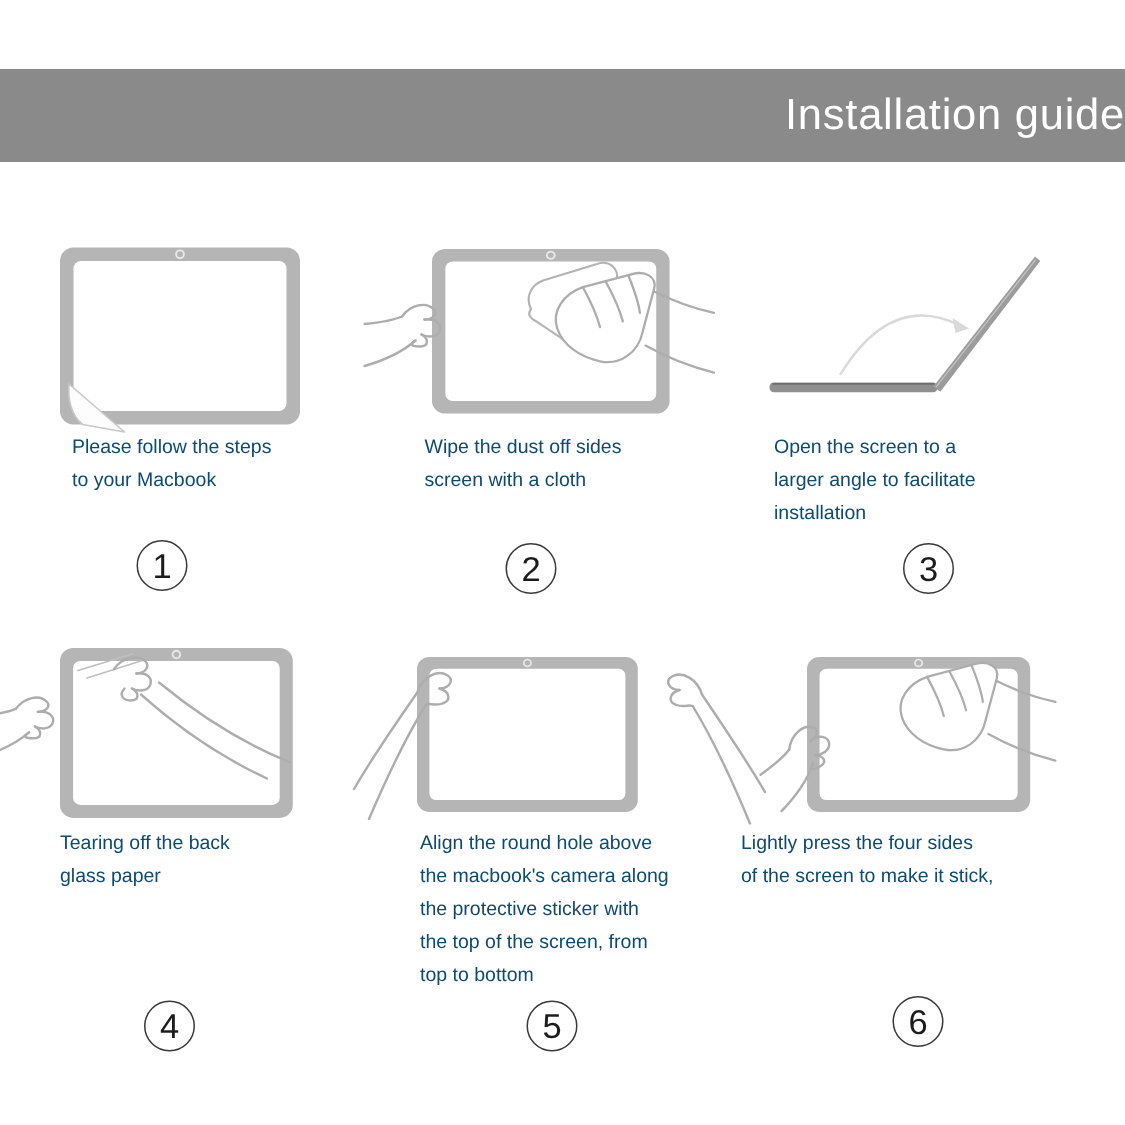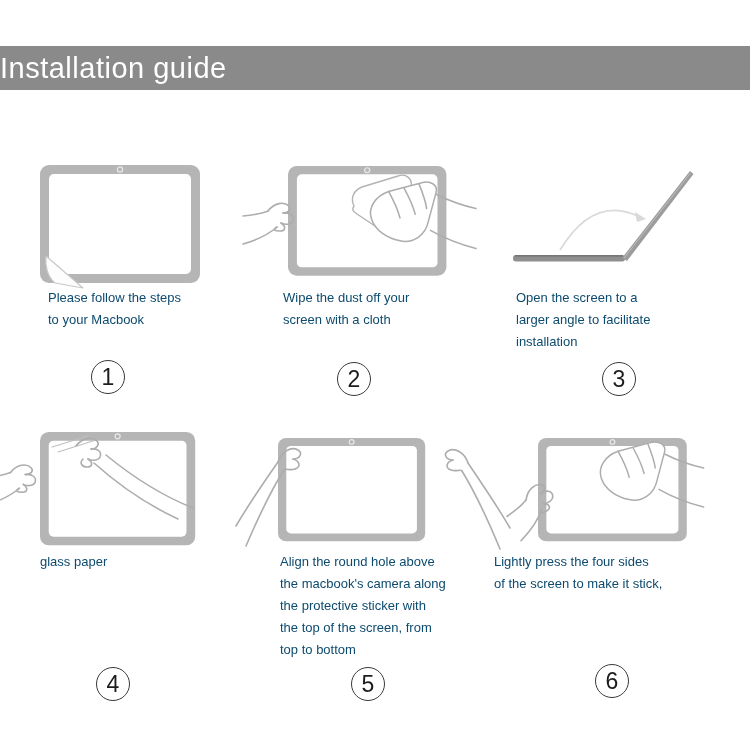--- a/index.html
+++ b/index.html
@@ -1,22 +1,22 @@
 <!DOCTYPE html>
 <html><head>
 <meta charset="utf-8">
 <style>
   html,body{margin:0;padding:0;background:#ffffff;}
   .page{
     position:relative;width:750px;height:750px;background:#ffffff;
     overflow:hidden;font-family:"Liberation Sans",sans-serif;
   }
   .header{
-    position:absolute;left:0;top:46px;width:750px;height:44px;
-    background:#8a8a8a;display:flex;align-items:center;justify-content:flex-start;
+    position:absolute;left:0;top:46px;width:750px;height:62px;
+    background:#8a8a8a;display:flex;align-items:center;justify-content:flex-end;
   }
   .header .title{
     color:#ffffff;font-size:29px;letter-spacing:0.5px;font-weight:400;
   }
   .illos{position:absolute;left:0;top:0;}
   .caption{
     position:absolute;font-size:13px;line-height:22px;color:#0c4a6e;
     white-space:nowrap;
   }
   .num{
@@ -116,29 +116,30 @@
       </g>
       <use href="#flatHand" xlink:href="#flatHand" transform="translate(592,441) scale(0.93)"></use>
     </g>
   </svg>
 
   <div class="caption" style="left:48px;top:287px">
     <div>Please follow the steps</div>
     <div>to your Macbook</div>
   </div>
   <div class="caption" style="left:283px;top:287px">
-    <div>Wipe the dust off your</div>
+    <div>Wipe the dust off sides</div>
     <div>screen with a cloth</div>
   </div>
   <div class="caption" style="left:516px;top:287px">
     <div>Open the screen to a</div>
     <div>larger angle to facilitate</div>
     <div>installation</div>
   </div>
   <div class="caption" style="left:40px;top:551px">
+    <div>Tearing off the back</div>
     <div>glass paper</div>
   </div>
   <div class="caption" style="left:280px;top:551px">
     <div>Align the round hole above</div>
     <div>the macbook's camera along</div>
     <div>the protective sticker with</div>
     <div>the top of the screen, from</div>
     <div>top to bottom</div>
   </div>
   <div class="caption" style="left:494px;top:551px">

